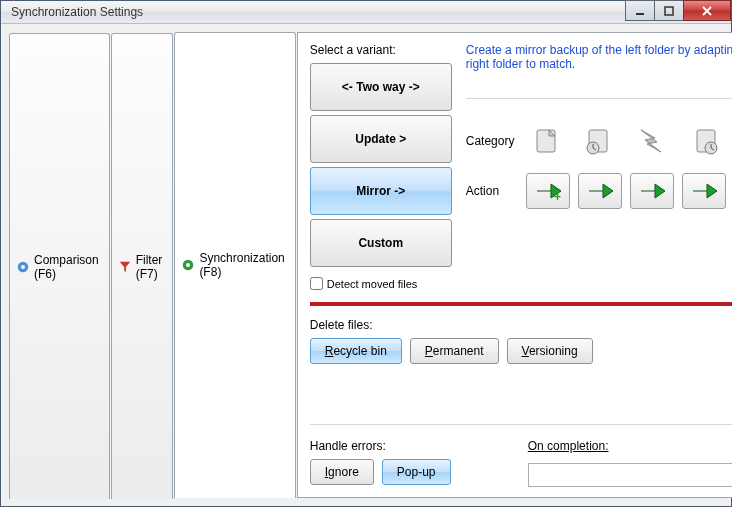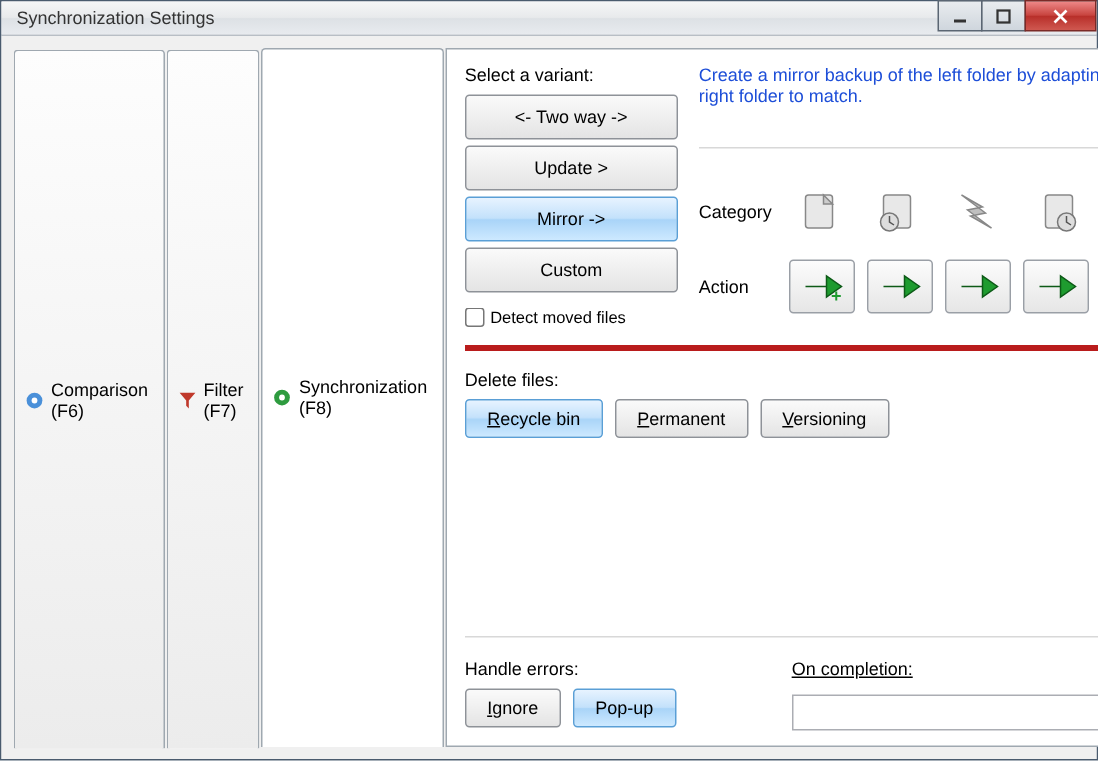--- a/index.html
+++ b/index.html
@@ -104,28 +104,28 @@
   margin-bottom: 6px;
 }
 .variant-col {
   width: 142px;
   display: flex;
   flex-direction: column;
   gap: 4px;
 }
 .variant-label { margin-bottom: 2px; }
 .vbtn {
-  height: 30px;
+  height: 48px;
   border: 1px solid #8e9298;
   background: linear-gradient(#fafafa, #e4e4e4);
   border-radius: 3px;
   font-family: inherit;
   font-size: 12px;
   cursor: pointer;
-  font-weight: normal;
+  font-weight: bold;
 }
 .vbtn.selected {
   background: linear-gradient(#e7f3ff, #c3e1fb 48%, #a9d4f8 52%, #cde9ff);
   border-color: #5a9fd6;
 }
 .checkbox-row {
   display: flex;
   align-items: center;
   gap: 4px;
   margin-top: 6px;

